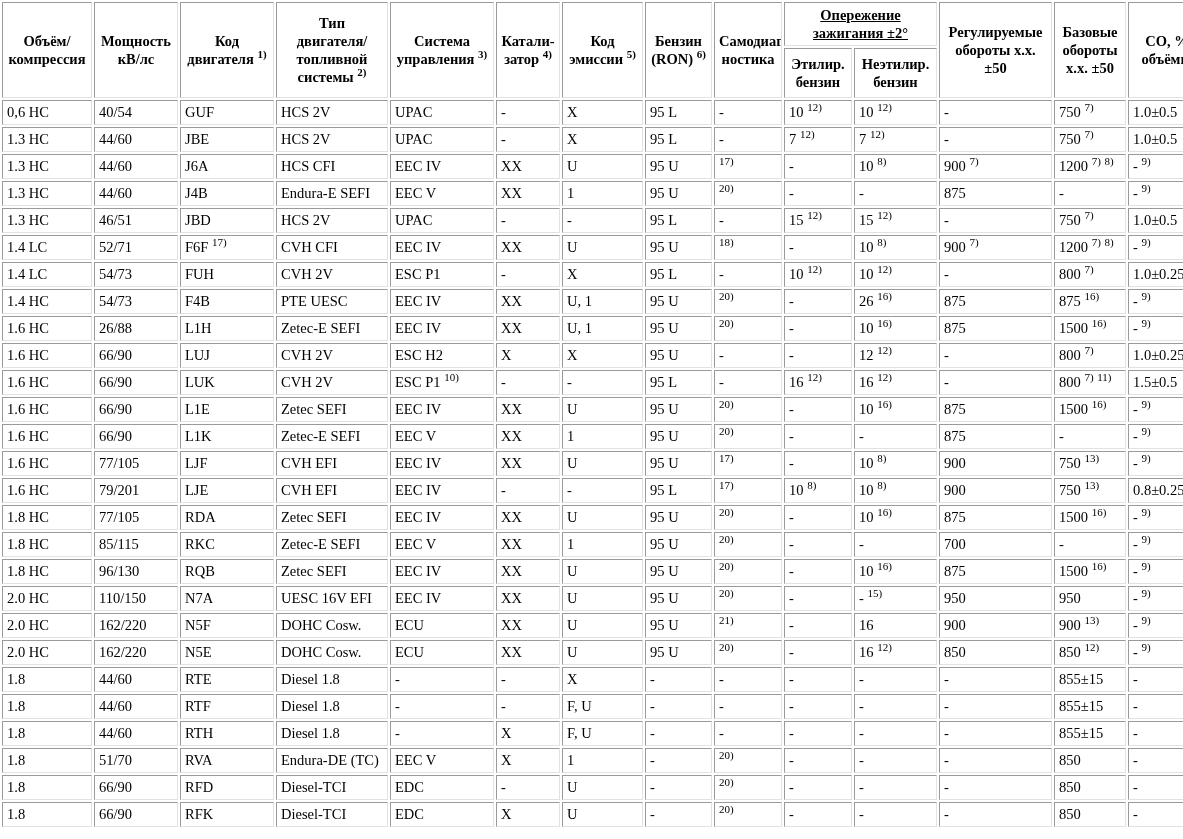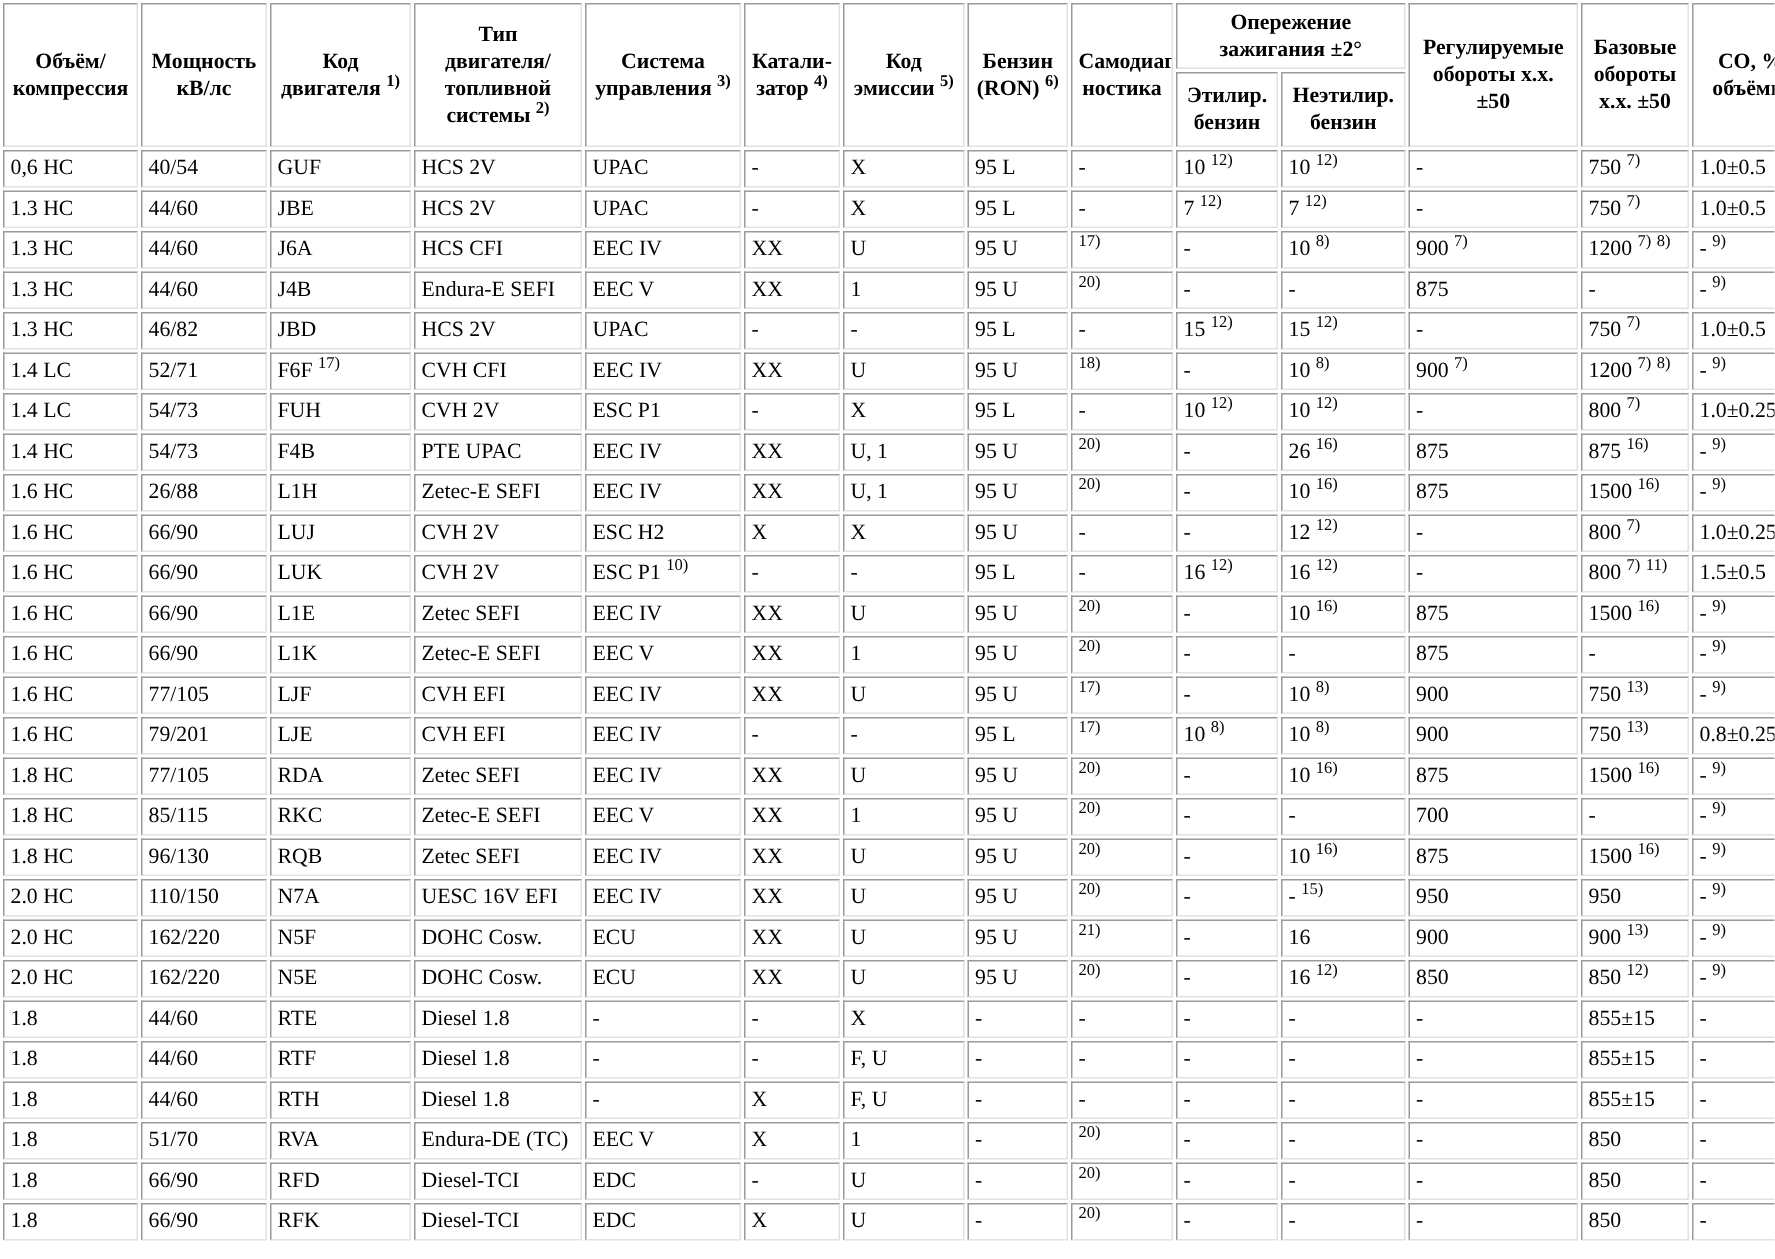--- a/index.html
+++ b/index.html
@@ -24,21 +24,21 @@
   .spec-table th {
     font-weight: bold;
     text-align: center;
     vertical-align: middle;
   }
   .spec-table td {
     text-align: left;
     vertical-align: middle;
     height: 21px;
   }
-  .spec-table thead tr.hdr-top th.hdr-span { height: 40px; vertical-align: middle; }
+  .spec-table thead tr.hdr-top th.hdr-span { height: 40px; vertical-align: middle; text-decoration: underline; }
   .spec-table thead tr.hdr-sub th { height: 46px; margin-top: 19px; }
   sup {
     font-size: 11px;
     line-height: 0;
     vertical-align: super;
   }
 </style>
 </head>
 <body>
 
@@ -140,21 +140,21 @@
         <td>95 U</td>
         <td><sup>20)</sup></td>
         <td>-</td>
         <td>-</td>
         <td>875</td>
         <td>-</td>
         <td>- <sup>9)</sup></td>
       </tr>
       <tr>
         <td>1.3 HC</td>
-        <td>46/82</td>
+        <td>46/51</td>
         <td>JBD</td>
         <td>HCS 2V</td>
         <td>UPAC</td>
         <td>-</td>
         <td>-</td>
         <td>95 L</td>
         <td>-</td>
         <td>15 <sup>12)</sup></td>
         <td>15 <sup>12)</sup></td>
         <td>-</td>
@@ -190,21 +190,21 @@
         <td>10 <sup>12)</sup></td>
         <td>10 <sup>12)</sup></td>
         <td>-</td>
         <td>800 <sup>7)</sup></td>
         <td>1.0±0.25</td>
       </tr>
       <tr>
         <td>1.4 HC</td>
         <td>54/73</td>
         <td>F4B</td>
-        <td>PTE UPAC</td>
+        <td>PTE UESC</td>
         <td>EEC IV</td>
         <td>XX</td>
         <td>U, 1</td>
         <td>95 U</td>
         <td><sup>20)</sup></td>
         <td>-</td>
         <td>26 <sup>16)</sup></td>
         <td>875</td>
         <td>875 <sup>16)</sup></td>
         <td>- <sup>9)</sup></td>

